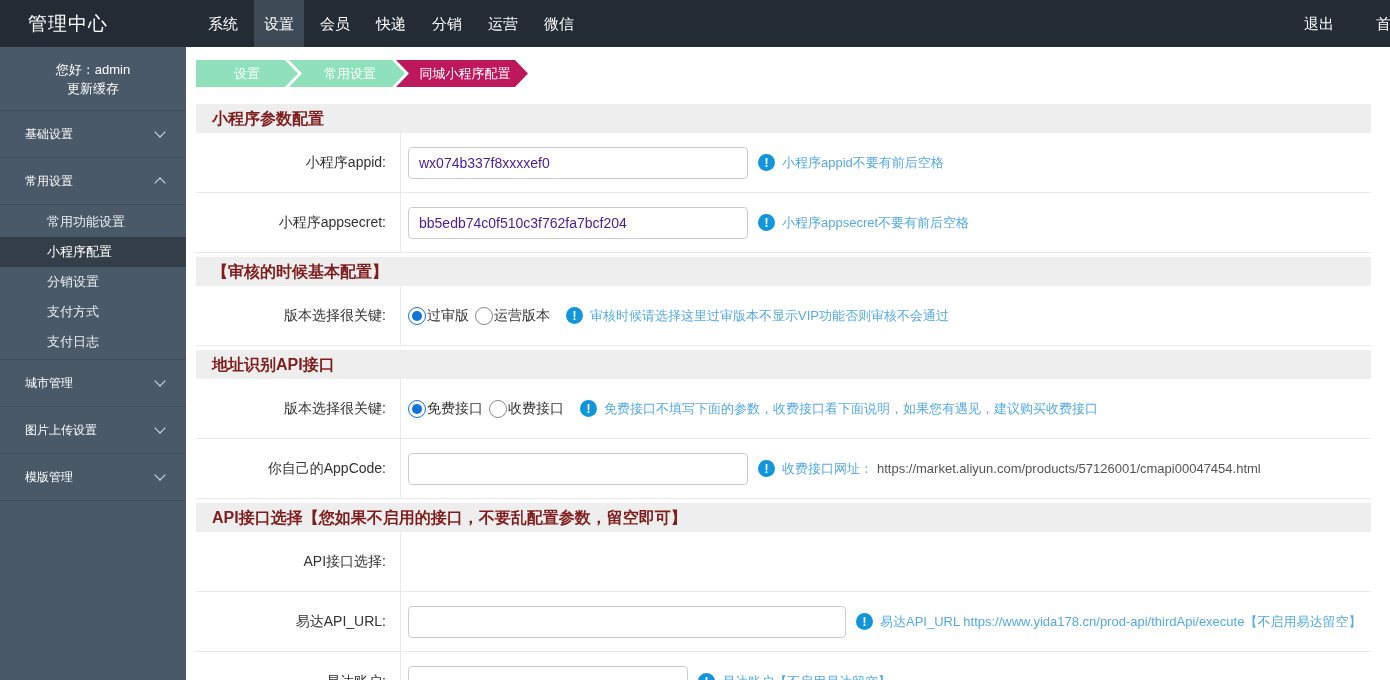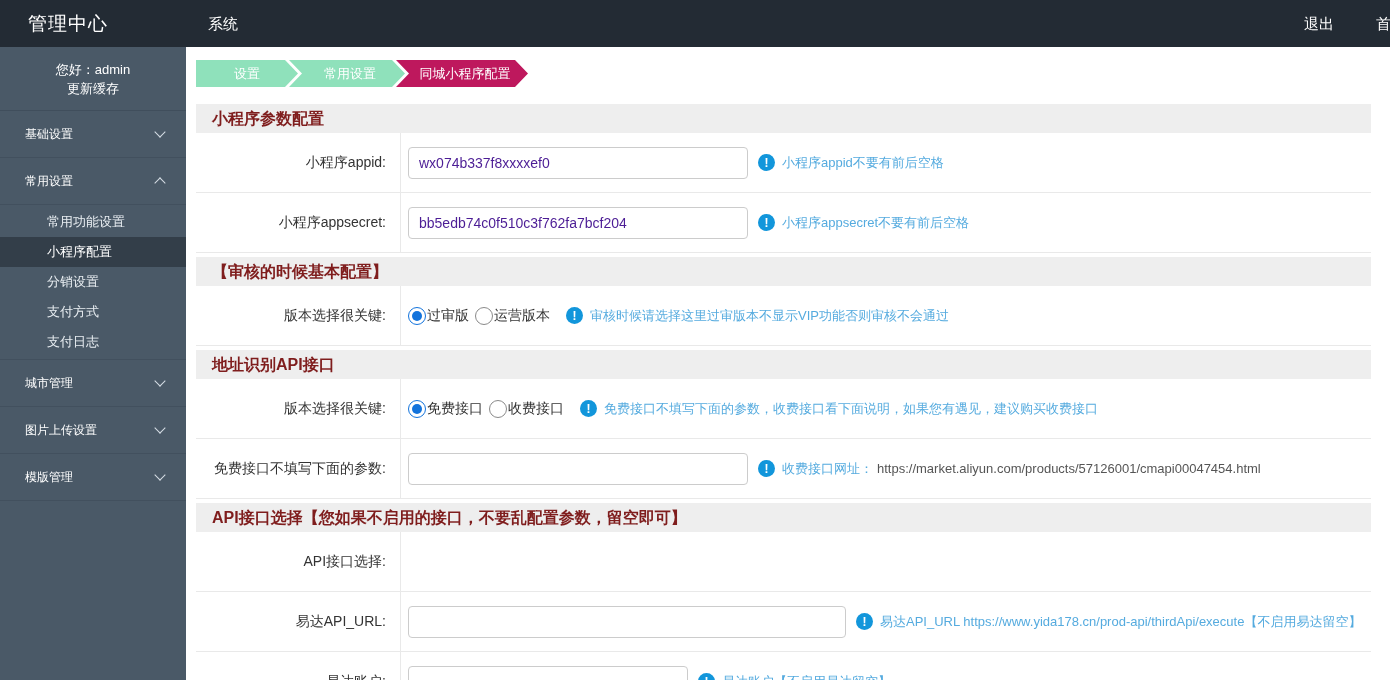--- a/index.html
+++ b/index.html
@@ -10,21 +10,21 @@
   }
   
   .navbar {
     height: 47px; background: #232b34; display: flex; align-items: stretch;
     color: #fff; overflow: hidden; position: relative;
   }
   .brand {
     width: 195px; font-size: 19px; line-height: 47px; padding-left: 28px;
     letter-spacing: 1px; flex-shrink: 0;
   }
-  .nav-menu { display: flex; align-items: center; flex-direction: column; }
+  .nav-menu { display: flex; align-items: center; }
   .nav-item {
     padding: 0 10px; line-height: 47px; font-size: 15px; cursor: pointer;
     margin: 0 3px; white-space: nowrap;
   }
   .nav-item.active { background: #3d4a55; }
   .nav-right { margin-left: auto; display: flex; align-items: stretch; gap: 16px; }
   .nav-home { margin-right: -16px; padding-right: 0; }
   
   .layout { display: flex; height: 633px; }
   .sidebar { width: 186px; background: #4a5967; flex-shrink: 0; color: #fff; }
@@ -243,21 +243,21 @@
             <span class="radio-text">收费接口</span>
           </label>
           <span class="hint">
             <span class="hint-icon"></span>
             <span>免费接口不填写下面的参数，收费接口看下面说明，如果您有遇见，建议购买收费接口</span>
           </span>
         </div>
       </div>
 
       <div class="form-row">
-        <div class="row-label">免费接口不填写下面的参数:</div>
+        <div class="row-label">你自己的AppCode:</div>
         <div class="row-field">
           <input class="text-input" type="text" value="" style="">
           <span class="hint">
             <span class="hint-icon"></span>
             <span>收费接口网址：</span>
             <span class="hint-dark">https://market.aliyun.com/products/57126001/cmapi00047454.html</span>
           </span>
         </div>
       </div>
 

